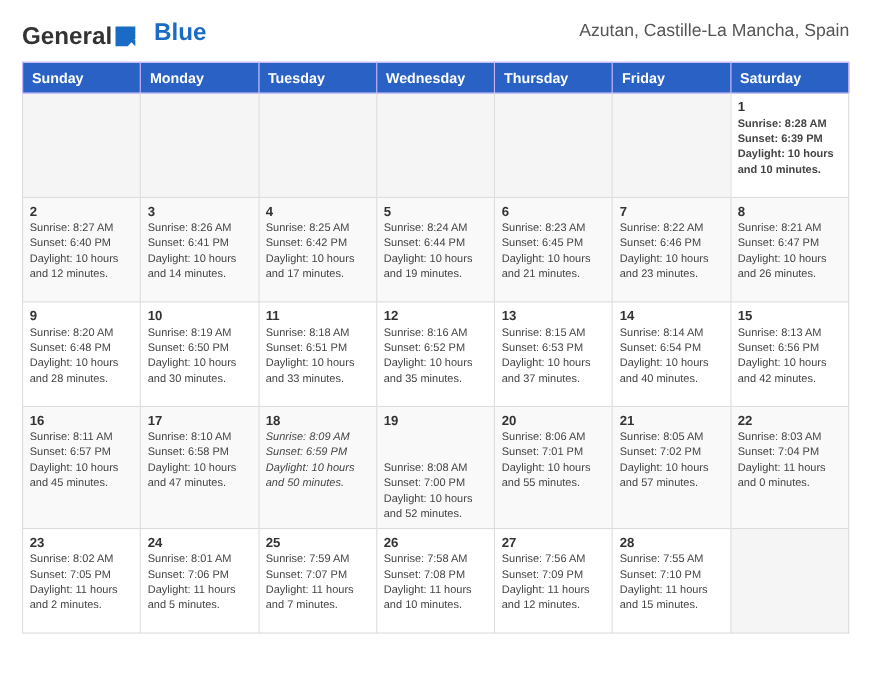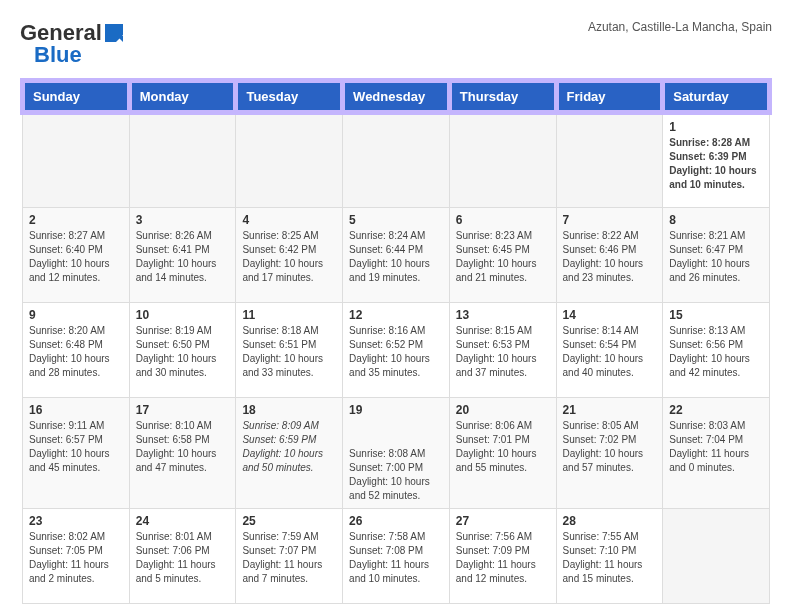--- a/index.html
+++ b/index.html
@@ -11,47 +11,47 @@
       padding: 20px;
     }
     .header-section {
       display: flex;
       justify-content: space-between;
       align-items: flex-start;
       margin-bottom: 10px;
     }
     .logo {
       display: flex;
-      flex-direction: column;
+      flex-direction: row;
       align-items: flex-start;
     }
     .title-section {
       text-align: right;
     }
     .month-title {
       font-size: 36px;
       font-weight: bold;
       color: #333;
     }
     .subtitle {
-      font-size: 12px;
+      font-size: 16px;
       color: #555;
     }
     .calendar {
       width: 100%;
       border-collapse: collapse;
       border: 1px solid #ccc;
     }
     .calendar th {
       background-color: #2962c4;
       color: #fff;
       text-align: left;
       padding: 6px 8px;
       font-size: 13px;
-      border: 5px solid #c4b5fd;
+      border: 1px solid #c4b5fd;
     }
     .calendar td {
       vertical-align: top;
       border: 1px solid #ddd;
       padding: 5px 6px;
       width: calc(100% / 7);
       height: 95px;
       font-size: 10.5px;
       color: #333;
       background: #fff;
@@ -204,21 +204,21 @@
         <td>
           <span class="day-number">15</span>
           <div class="day-info" style="white-space: pre-line;">Sunrise: 8:13 AM
 Sunset: 6:56 PM
 Daylight: 10 hours and 42 minutes.</div>
         </td>
       </tr>
       <tr>
         <td>
           <span class="day-number">16</span>
-          <div class="day-info" style="white-space: pre-line;">Sunrise: 9:11 AM
+          <div class="day-info" style="white-space: pre-line;">Sunrise: 8:11 AM
 Sunset: 6:57 PM
 Daylight: 10 hours and 45 minutes.</div>
         </td>
         <td>
           <span class="day-number">17</span>
           <div class="day-info" style="white-space: pre-line;">Sunrise: 8:10 AM
 Sunset: 6:58 PM
 Daylight: 10 hours and 47 minutes.</div>
         </td>
         <td>

